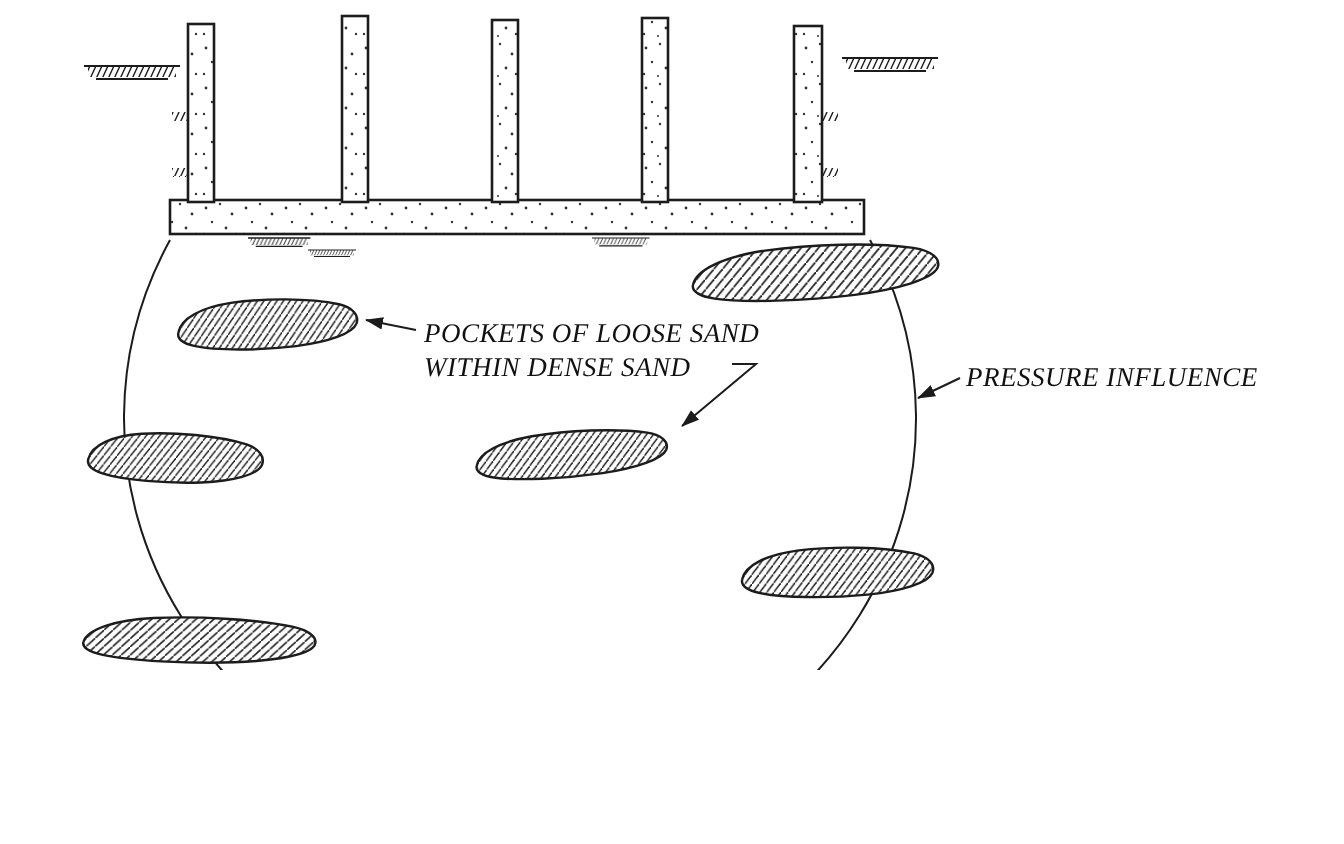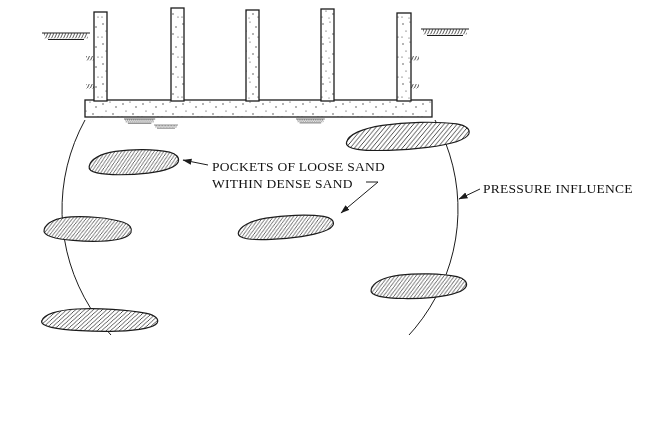--- a/index.html
+++ b/index.html
@@ -7,20 +7,21 @@
     padding: 0;
     background: #ffffff;
   }
   .canvas {
     position: relative;
     width: 672px;
     height: 335px;
     background: #ffffff;
     overflow: hidden;
     font-family: "Liberation Serif", serif;
+    font-style: italic;
   }
   svg text {
     font-family: "Liberation Serif", serif;
     font-size: 13.5px;
     letter-spacing: 0.25px;
     fill: #111111;
   }
   .outline {
     stroke: #1c1c1c;
     stroke-width: 1.3;

